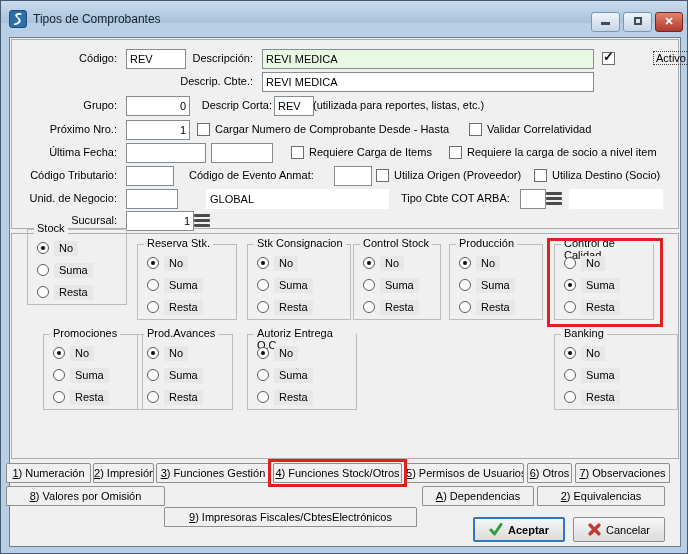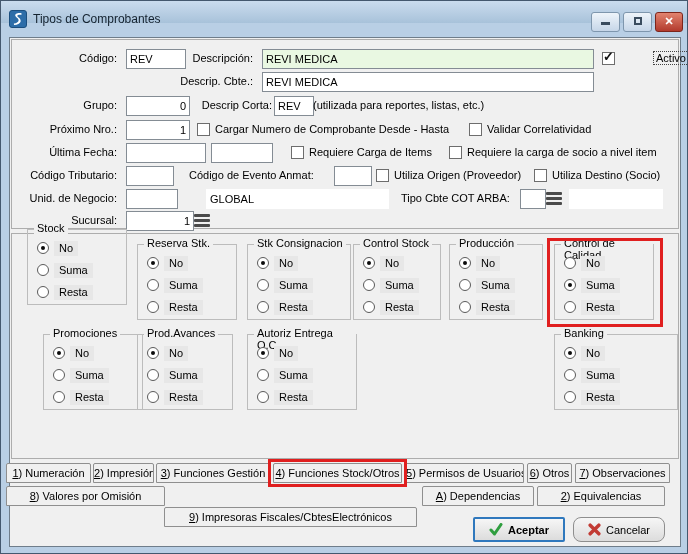--- a/index.html
+++ b/index.html
@@ -304,20 +304,20 @@
   <div class="tab" style="left:536px;top:485px;width:128px;"><span class="u">2</span><span>) Equivalencias</span></div>
 
   <div class="hl" style="left:267px;top:458px;width:139px;height:28px;"></div>
 
   <div class="btn primary" style="left:472px;top:516px;width:92px;">
     <svg width="14" height="13" viewBox="0 0 14 13">
         <path d="M2 7 L5.5 11 L12 1.5" fill="none" stroke="#2f9e3f" stroke-width="3" stroke-linecap="round" stroke-linejoin="round"></path>
       </svg>
     <span>Aceptar</span>
   </div>
-  <div class="btn" style="left:572px;top:516px;width:92px;border-radius:8px;">
+  <div class="btn" style="left:572px;top:516px;width:92px;">
     <svg width="13" height="13" viewBox="0 0 12 12">
         <path d="M2 2 L10 10 M10 2 L2 10" fill="none" stroke="#c23b34" stroke-width="3.2" stroke-linecap="round"></path>
       </svg>
     <span>Cancelar</span>
   </div>
 
 </div>
 
 </body></html>

